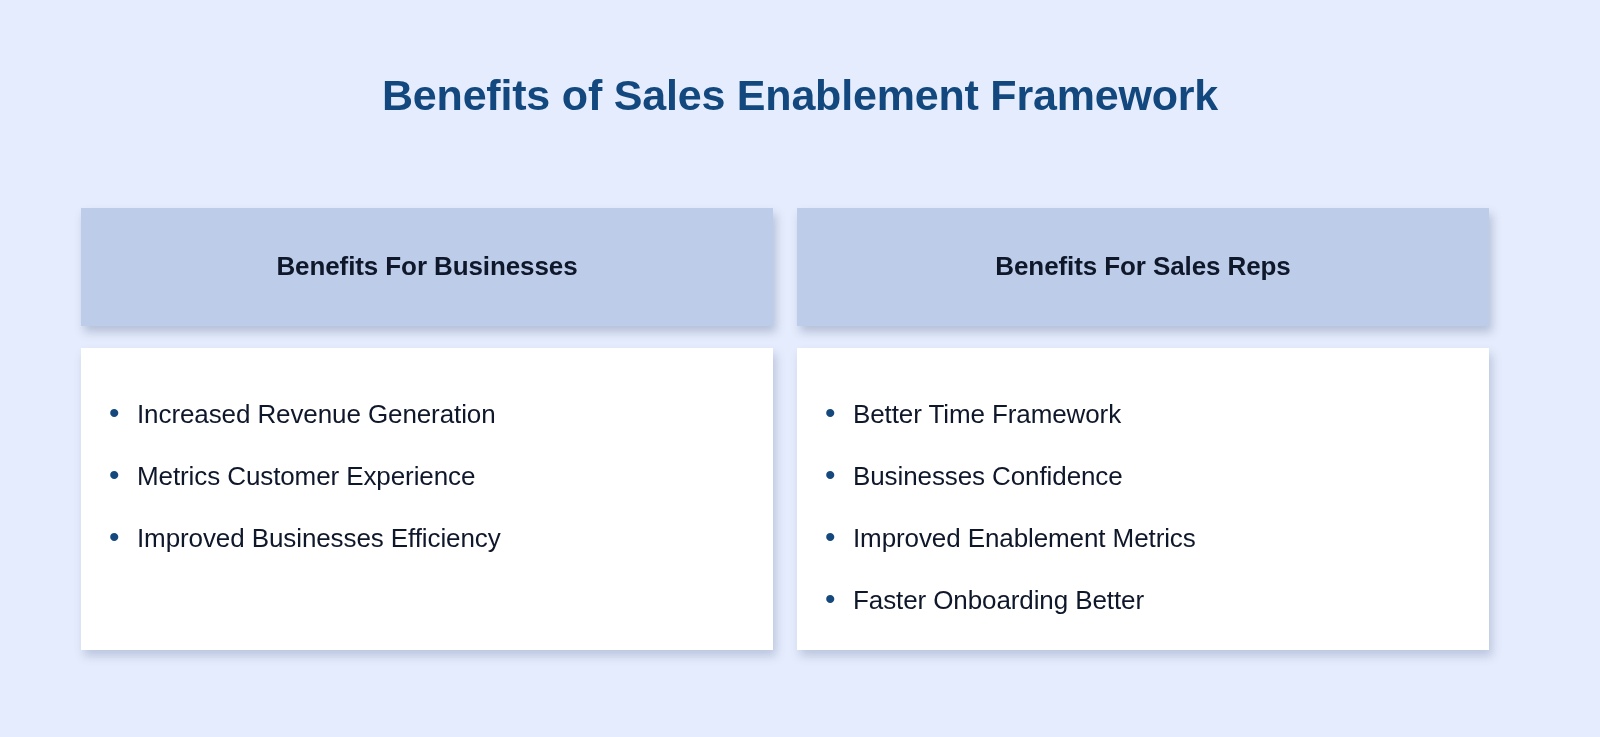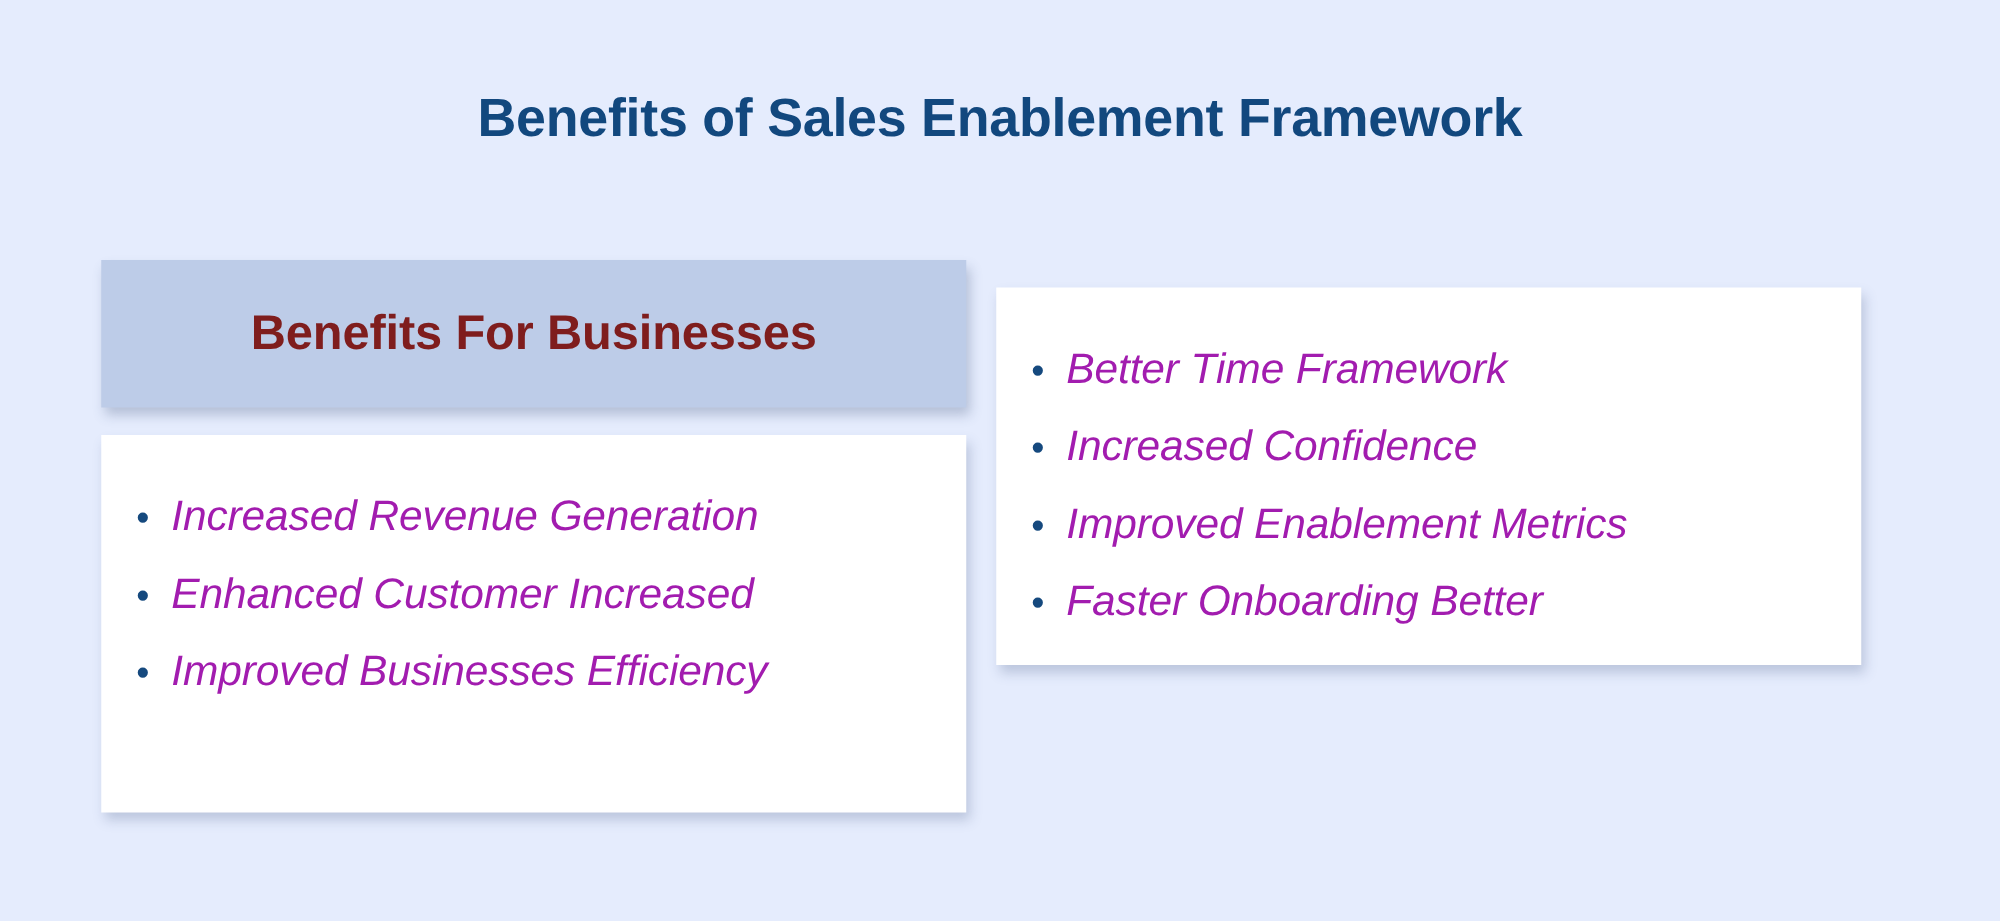--- a/index.html
+++ b/index.html
@@ -59,23 +59,23 @@
   .column-header {
     height: 118px;
     background: #bdcce8;
     display: flex;
     align-items: center;
     justify-content: center;
     box-shadow: 3px 6px 9px rgba(70, 90, 130, 0.30);
   }
 
   .column-header-label {
-    font-size: 39px;
+    font-size: 26px;
     font-weight: 700;
-    color: #7f1d1d;
+    color: #0f172a;
     text-align: center;
     letter-spacing: -0.1px;
     line-height: 1.15;
     white-space: nowrap;
   }
 
   
   .column-body {
     margin-top: 22px;
     height: 302px;
@@ -104,27 +104,26 @@
     font-size: 30px;
     color: #15497e;
     line-height: 62px;
     text-align: left;
     padding-left: 2px;
     box-sizing: border-box;
   }
 
   .benefit-text {
     flex: 1 1 auto;
-    font-size: 34px;
+    font-size: 26px;
     font-weight: 400;
-    color: #a21caf;
+    color: #0f172a;
     line-height: 62px;
     letter-spacing: -0.1px;
     white-space: nowrap;
-    font-style: italic;
   }
 </style>
 </head>
 <body>
 
 <div class="slide">
 
   <div class="slide-title">Benefits of Sales Enablement Framework</div>
 
   <div class="columns">
@@ -134,40 +133,43 @@
         <span class="column-header-label">Benefits For Businesses</span>
       </div>
       <div class="column-body">
         <ul class="benefit-list">
           <li class="benefit-item">
             <span class="bullet-dot">•</span>
             <span class="benefit-text">Increased Revenue Generation</span>
           </li>
           <li class="benefit-item">
             <span class="bullet-dot">•</span>
-            <span class="benefit-text">Enhanced Customer Increased</span>
+            <span class="benefit-text">Metrics Customer Experience</span>
           </li>
           <li class="benefit-item">
             <span class="bullet-dot">•</span>
             <span class="benefit-text">Improved Businesses Efficiency</span>
           </li>
         </ul>
       </div>
     </div>
 
     <div class="column">
+      <div class="column-header">
+        <span class="column-header-label">Benefits For Sales Reps</span>
+      </div>
       <div class="column-body">
         <ul class="benefit-list">
           <li class="benefit-item">
             <span class="bullet-dot">•</span>
             <span class="benefit-text">Better Time Framework</span>
           </li>
           <li class="benefit-item">
             <span class="bullet-dot">•</span>
-            <span class="benefit-text">Increased Confidence</span>
+            <span class="benefit-text">Businesses Confidence</span>
           </li>
           <li class="benefit-item">
             <span class="bullet-dot">•</span>
             <span class="benefit-text">Improved Enablement Metrics</span>
           </li>
           <li class="benefit-item">
             <span class="bullet-dot">•</span>
             <span class="benefit-text">Faster Onboarding Better</span>
           </li>
         </ul>

